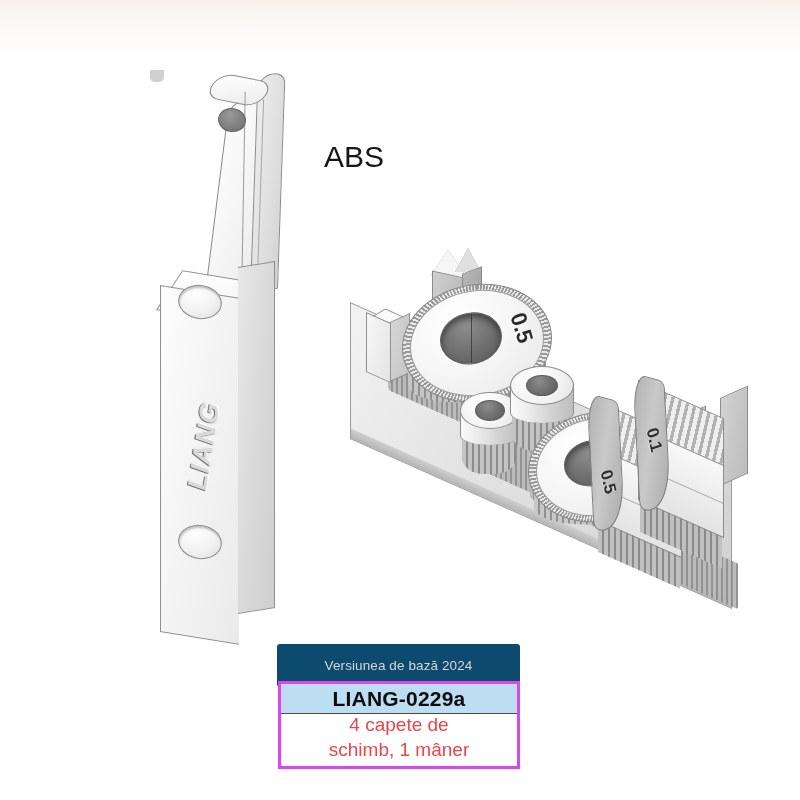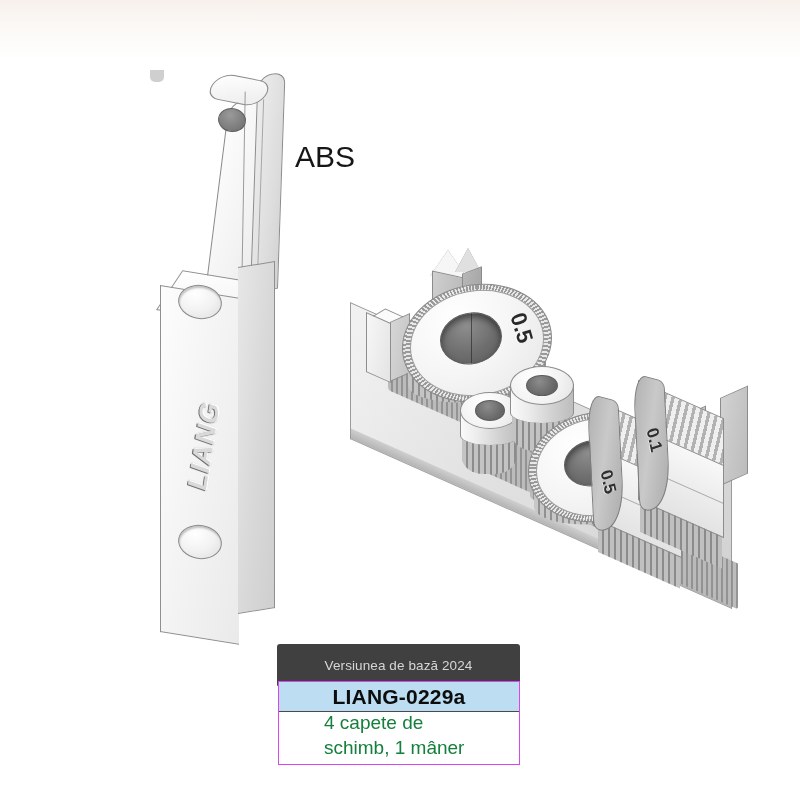--- a/index.html
+++ b/index.html
@@ -13,21 +13,21 @@
 
   
   .bg-wash{
     position:absolute;left:0;top:0;width:800px;height:60px;
     background:linear-gradient(180deg,#f7f1ec 0%,#fbf8f5 40%,#ffffff 100%);
     pointer-events:none;
   }
 
   
   .face{position:absolute;}
-  .lbl{position:absolute;color:#161616;white-space:nowrap;}
+  .lbl{position:absolute;color:#161616;white-space:nowrap;margin-left:29px;}
 
   
   #handle{position:absolute;left:150px;top:70px;width:240px;height:560px;}
 
   
   .h-front{
     left:10px;top:215px;width:78px;height:345px;
     background:linear-gradient(100deg,#fdfdfd 0%,#f4f4f4 45%,#eaeaea 100%);
     border:1px solid #8f8f8f;border-right:none;
     transform:skewY(9.2deg);transform-origin:top left;
@@ -301,48 +301,48 @@
   #fin-mark-1{left:246px;top:232px;transform:rotate(72deg) skewY(6deg);}
   #fin-mark-2{left:292px;top:190px;transform:rotate(72deg) skewY(6deg);}
 
   
   #label-abs{left:295px;top:140px;font-size:30px;}
   #label-3dprint{left:566px;top:310px;font-size:27px;}
 
   
   #tooltip{
     position:absolute;left:277px;top:644px;width:243px;height:43px;
-    background:#404040;border-radius:3px;
+    background:#0c4a6e;border-radius:3px;
     display:flex;align-items:center;justify-content:center;
   }
   #tooltip span{
     color:#d6d6d6;font-size:13.5px;letter-spacing:.1px;white-space:nowrap;
   }
 
   #info-table{
     position:absolute;left:278px;top:681px;width:242px;
-    border:1px solid #d946ef;background:#ffffff;
+    border:3px solid #d946ef;background:#ffffff;
     box-sizing:border-box;
   }
   #info-title-row{
     height:30px;background:#bcddf2;
     border-bottom:1px solid #4a4a4a;
     display:flex;align-items:center;justify-content:center;
     box-sizing:border-box;
   }
   #info-title-row span{
     font-size:21px;font-weight:700;color:#0d0d0d;letter-spacing:.2px;
   }
   #info-desc-row{
     height:52px;display:flex;align-items:flex-start;justify-content:center;
     overflow:visible;box-sizing:border-box;
   }
   #info-desc-row span{
-    display:block;width:150px;text-align:left;
-    font-size:19px;line-height:25px;color:#15803d;
+    display:block;width:150px;text-align:center;
+    font-size:19px;line-height:25px;color:#ef4444;
     margin-top:-2px;
   }
 </style>
 </head>
 <body>
 
 <div id="stage">
   <div class="bg-wash"></div>
 
   <div id="handle">

